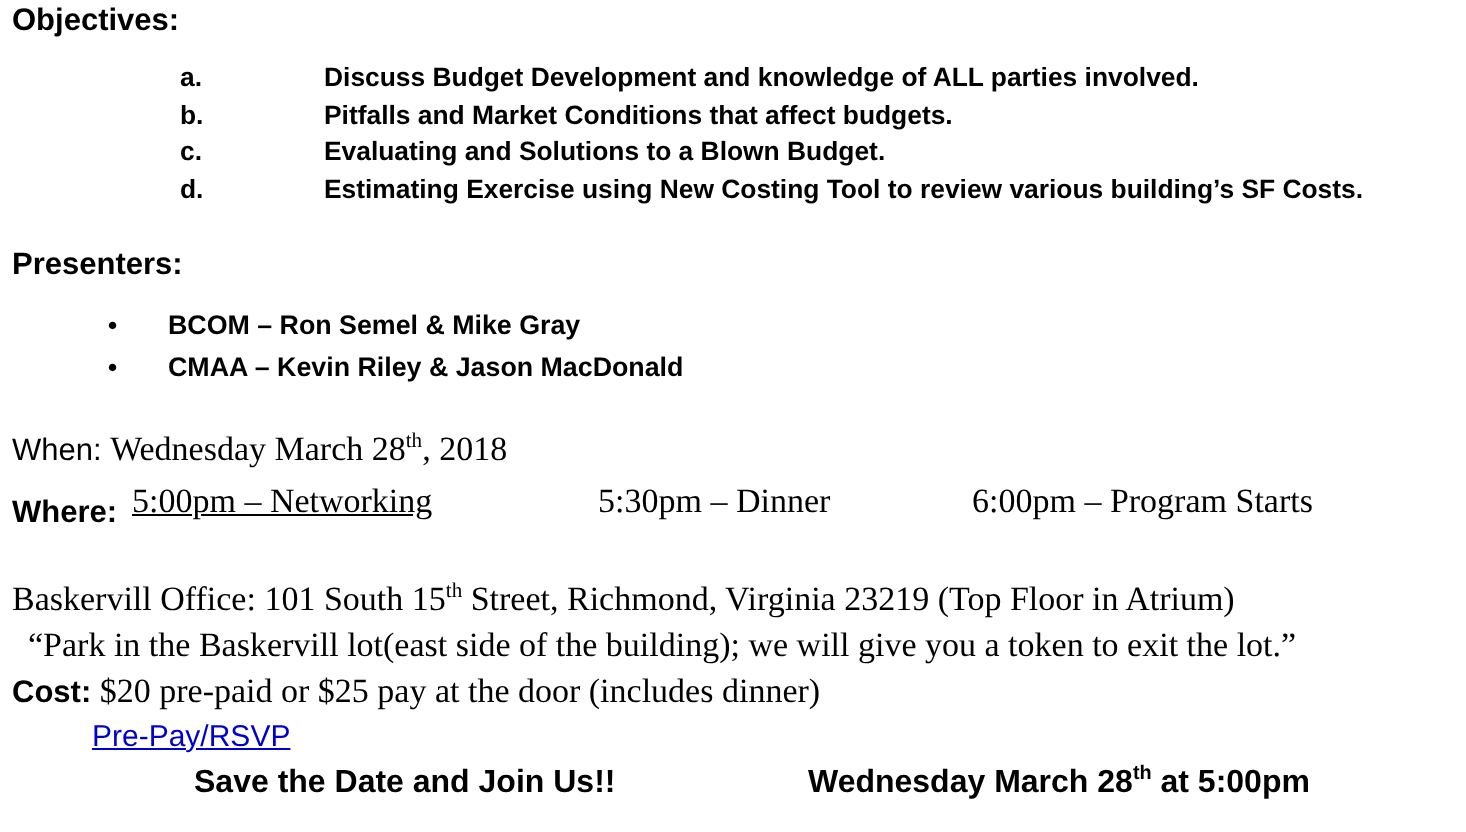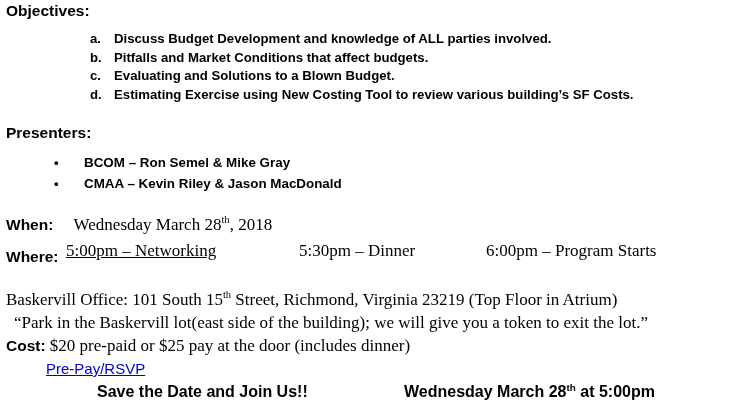--- a/index.html
+++ b/index.html
@@ -45,20 +45,21 @@
     line-height: 18.5px;
     display: flex;
     align-items: baseline;
   }
   .obj-marker {
     width: 24px;
     flex: 0 0 24px;
   }
   .obj-text {
     flex: 1 1 auto;
+    margin-left: 48px;
   }
   #presenters-heading {
     position: absolute;
     left: 6px;
     top: 124px;
   }
   .pres-list {
     position: absolute;
     left: 54px;
     top: 152px;
@@ -79,27 +80,26 @@
   }
   #when-row {
     position: absolute;
     left: 6px;
     top: 215px;
     font-size: 17px;
     white-space: nowrap;
   }
   #when-label {
     font-family: "Liberation Sans", sans-serif;
-    font-weight: bold;
+    font-weight: normal;
     font-size: 15.5px;
   }
   #when-value {
     font-family: "Liberation Serif", serif;
     font-size: 17px;
-    margin-left: 16px;
   }
   sup {
     font-size: 0.62em;
     vertical-align: super;
     line-height: 0;
   }
   #schedule-row {
     position: absolute;
     left: 66px;
     top: 241px;

